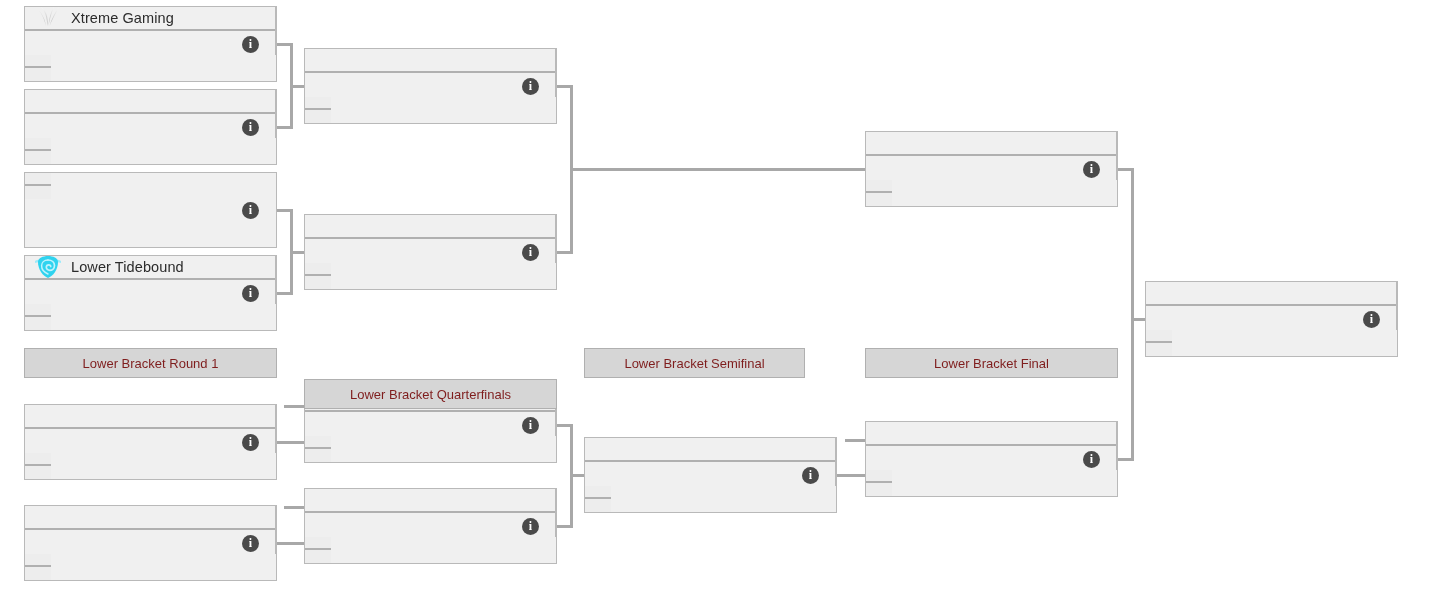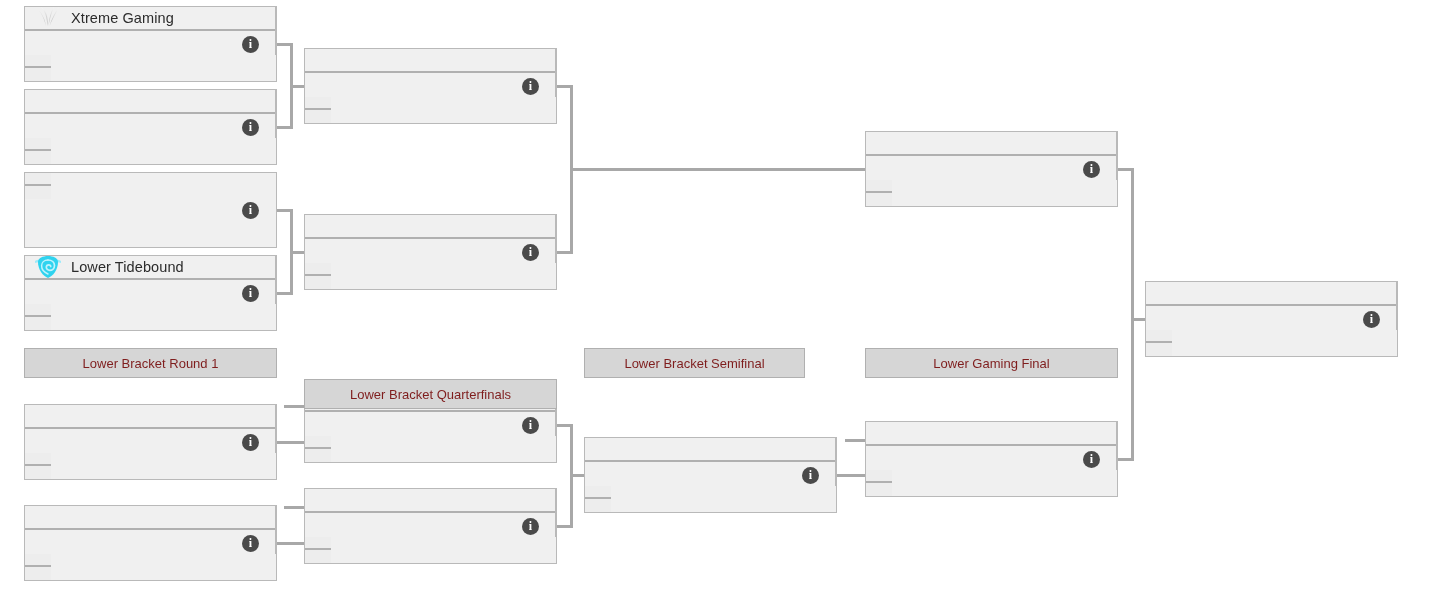--- a/index.html
+++ b/index.html
@@ -442,21 +442,21 @@
           <div class="score-row">
             <span class="score-val"></span>
           </div>
         </div>
       </div>
     </div>
   <div id="round-label-layer">
       <div class="round-label" style="left: 24px; top: 348px; width: 253px;">Lower Bracket Round 1</div>
       <div class="round-label" style="left: 304px; top: 348px; width: 253px; margin-top: 31px;">Lower Bracket Quarterfinals</div>
       <div class="round-label" style="left: 584px; top: 348px; width: 221px;">Lower Bracket Semifinal</div>
-      <div class="round-label" style="left: 865px; top: 348px; width: 253px;">Lower Gaming Final</div>
+      <div class="round-label" style="left: 865px; top: 348px; width: 253px;">Lower Bracket Final</div>
     </div>
 <div class="info-icon" style="left: 242px; top: 35.5px;">i</div>
     <div class="info-icon" style="left: 242px; top: 118.5px;">i</div>
     <div class="info-icon" style="left: 242px; top: 201.5px;">i</div>
     <div class="info-icon" style="left: 242px; top: 284.5px;">i</div>
     <div class="info-icon" style="left: 522px; top: 77.5px;">i</div>
     <div class="info-icon" style="left: 522px; top: 243.5px;">i</div>
     <div class="info-icon" style="left: 1083px; top: 160.5px;">i</div>
     <div class="info-icon" style="left: 1363px; top: 310.5px;">i</div>
     <div class="info-icon" style="left: 242px; top: 433.5px;">i</div>

